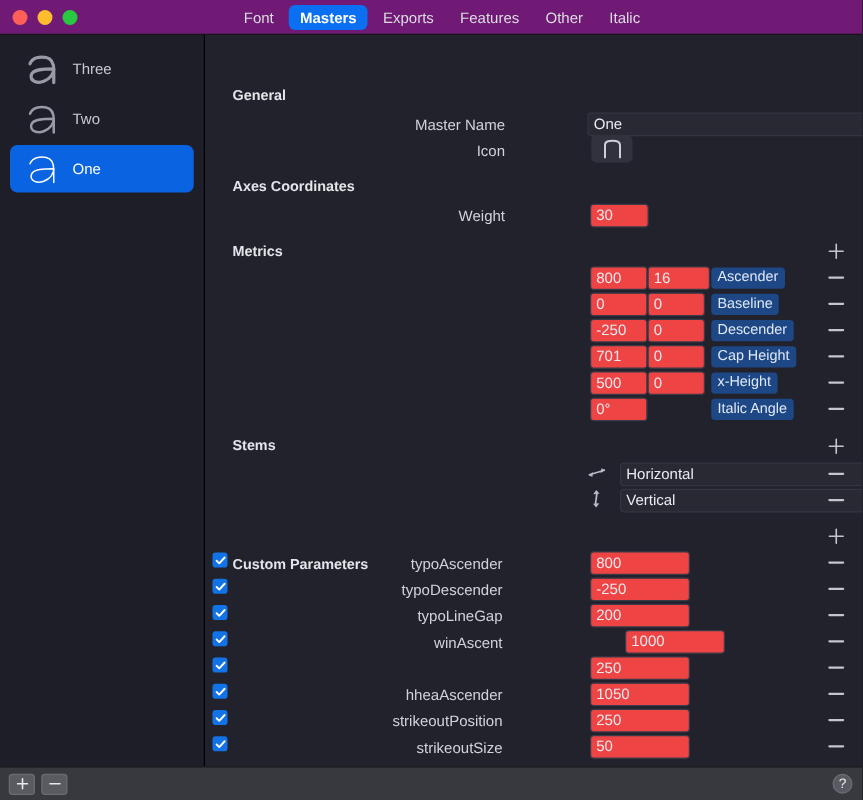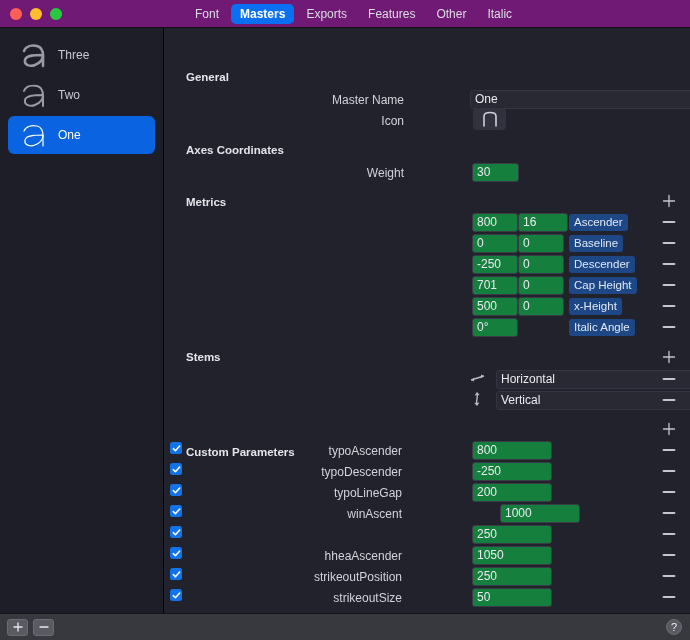--- a/index.html
+++ b/index.html
@@ -85,21 +85,21 @@
   }
   .plus-btn svg, .minus-btn svg { display: block; }
 
   .row-label {
     position: absolute; font-size: 12px; color: #d2d2da;
     text-align: right; line-height: 18px;
   }
 
   .tf {
     position: absolute;
-    background: #15803d;
+    background: #ef4444;
     border: 1px solid #3a3a48;
     border-radius: 3px;
     height: 19px;
     font-size: 12px; color: #eaeaf0;
     line-height: 17px;
     padding: 0 4px;
     font-family: "Liberation Sans", sans-serif;
     white-space: nowrap; overflow: hidden;
   }
   .tf.flat { background: #292933; border-color: #343442; }

